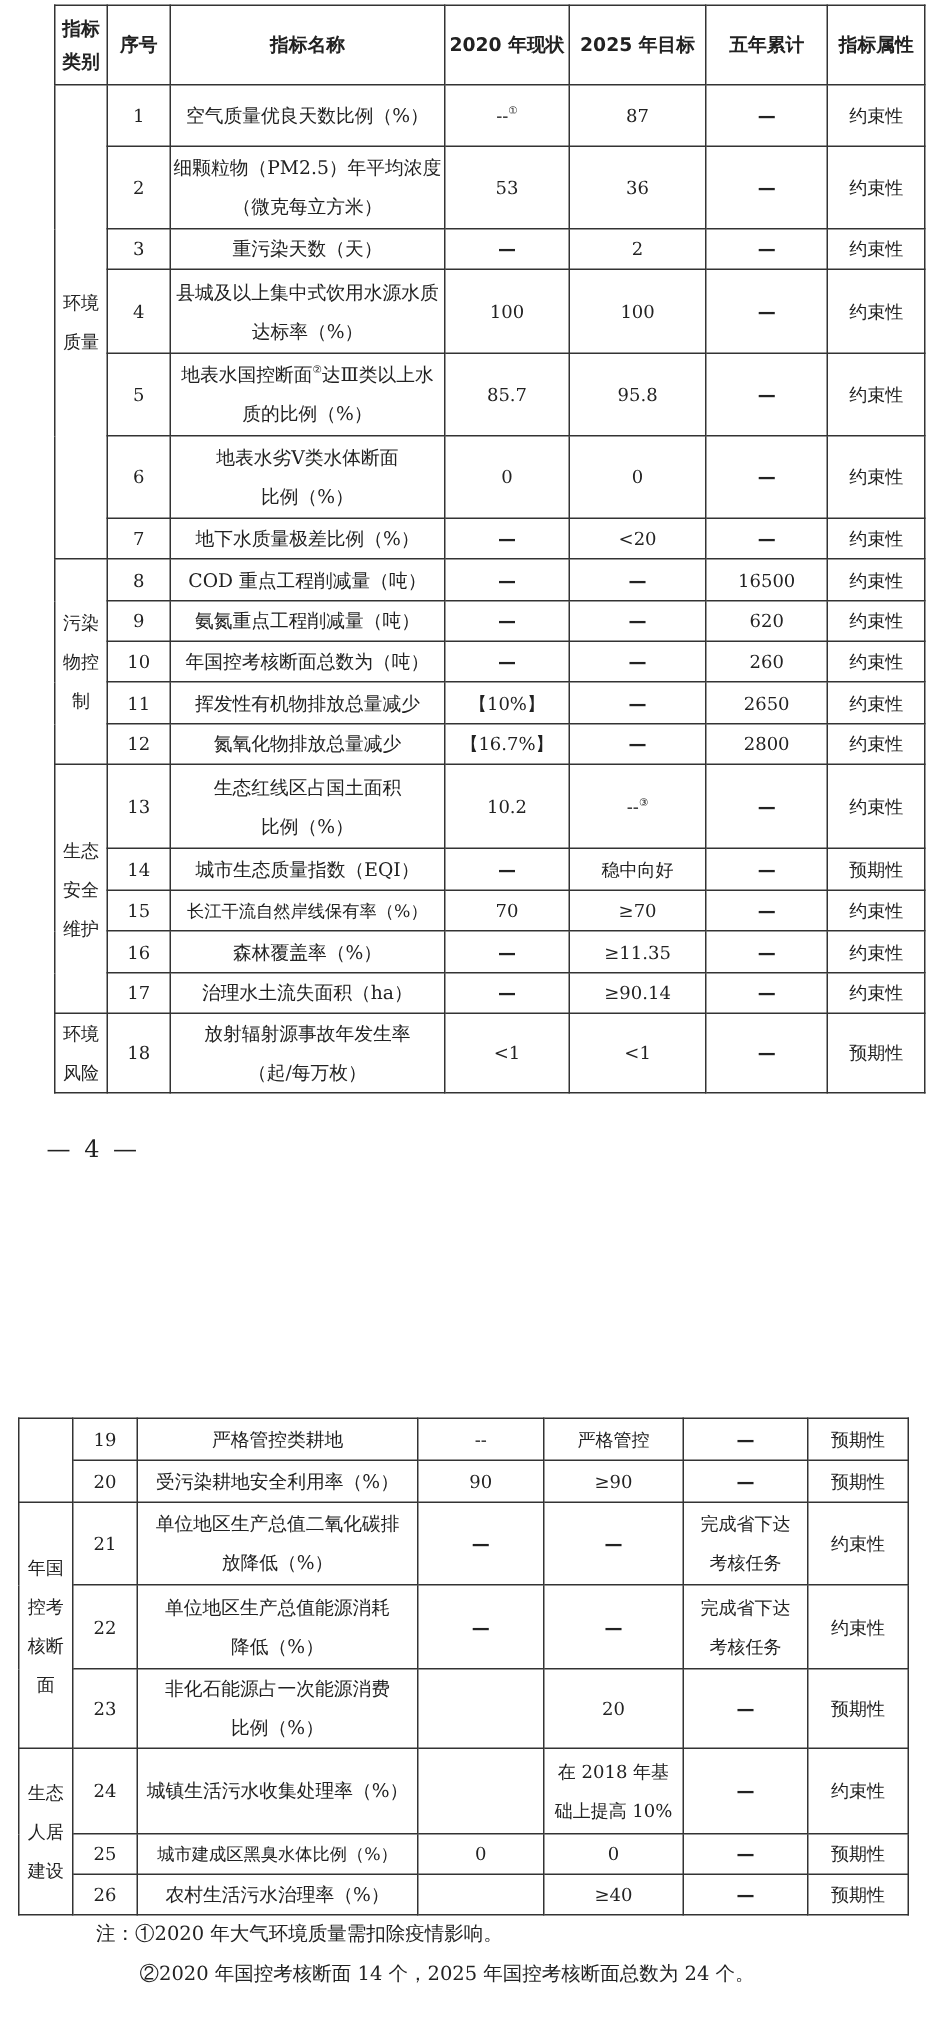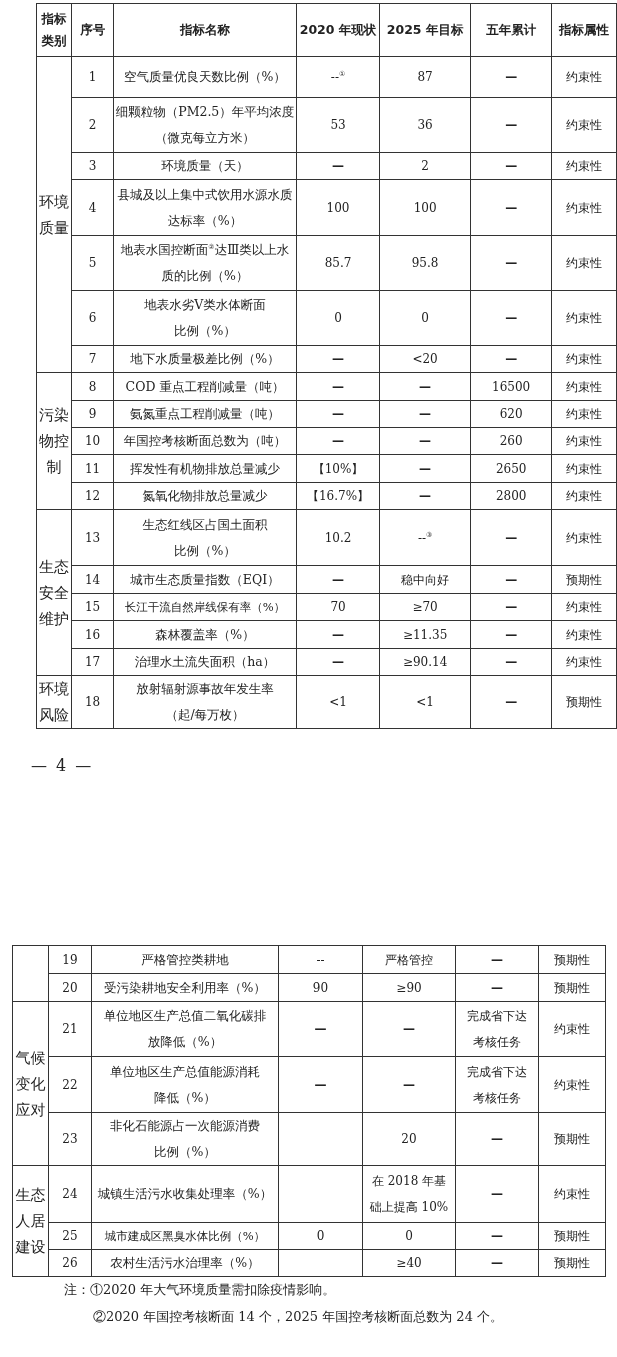--- a/index.html
+++ b/index.html
@@ -2,21 +2,21 @@
 <html><head>
 <meta charset="utf-8">
 <style>
   html, body { margin: 0; padding: 0; background: #ffffff; }
   body { width: 617px; height: 1357px; position: relative; overflow: hidden;
          font-family: "DejaVu Serif", "Liberation Serif", serif; color: #222; }
   table { position: absolute; left: 12px; border-collapse: collapse; table-layout: fixed; }
   td, th { border: 1px solid #333; text-align: center; vertical-align: middle;
            padding: 0 1px; font-size: 12px; line-height: 26px; font-weight: normal; overflow: hidden; }
   th { font-family: "DejaVu Sans", "Liberation Sans", sans-serif; font-weight: bold; font-size: 12.5px; line-height: 22px; }
-  .cat { line-height: 26px; font-size: 15px; font-family: Liberation Serif, serif; }
+  .cat { line-height: 26px; font-size: 12px; font-family: Liberation Serif, serif; }
   .name { font-size: 12.5px; line-height: 26px; }
   .dash { font-family: "DejaVu Sans", sans-serif; font-weight: bold; }
   sup { font-size: 7px; line-height: 0; vertical-align: super; }
   #t1 { top: 3px; margin-left: 24px; }
   #t2 { top: 945px; padding-left: 16px; }
   .pageno { position: absolute; left: 31px; top: 756px; font-size: 16px; font-family: "DejaVu Serif", serif; letter-spacing: 2px; }
   .notes { position: absolute; left: 64px; top: 1276px; font-size: 13px; line-height: 27px; }
   .notes div { white-space: nowrap; }
   .notes .indent { padding-left: 29px; }
 </style>
@@ -58,21 +58,21 @@
     <td>2</td>
     <td class="name">细颗粒物（PM2.5）年平均浓度（微克每立方米）</td>
     <td>53</td>
     <td>36</td>
     <td class="dash">—</td>
     <td>约束性</td>
   </tr>
 
   <tr style="height:25px">
     <td>3</td>
-    <td class="name">环境质量（天）</td>
+    <td class="name">重污染天数（天）</td>
     <td class="dash">—</td>
     <td>2</td>
     <td class="dash">—</td>
     <td>约束性</td>
   </tr>
 
   <tr style="height:56px">
     <td>4</td>
     <td class="name">县城及以上集中式饮用水源水质达标率（%）</td>
     <td>100</td>
@@ -239,21 +239,21 @@
   <tr style="height:28px">
     <td>20</td>
     <td class="name">受污染耕地安全利用率（%）</td>
     <td>90</td>
     <td>≥90</td>
     <td class="dash">—</td>
     <td>预期性</td>
   </tr>
 
   <tr style="height:55px">
-    <td rowspan="3" class="cat">气候变化应对</td>
+    <td rowspan="3" class="cat">年国控考核断面</td>
     <td>21</td>
     <td class="name" style="padding:0 8px">单位地区生产总值二氧化碳排放降低（%）</td>
     <td class="dash">—</td>
     <td class="dash">—</td>
     <td style="padding:0 6px">完成省下达考核任务</td>
     <td>约束性</td>
   </tr>
 
   <tr style="height:56px">
     <td>22</td>

